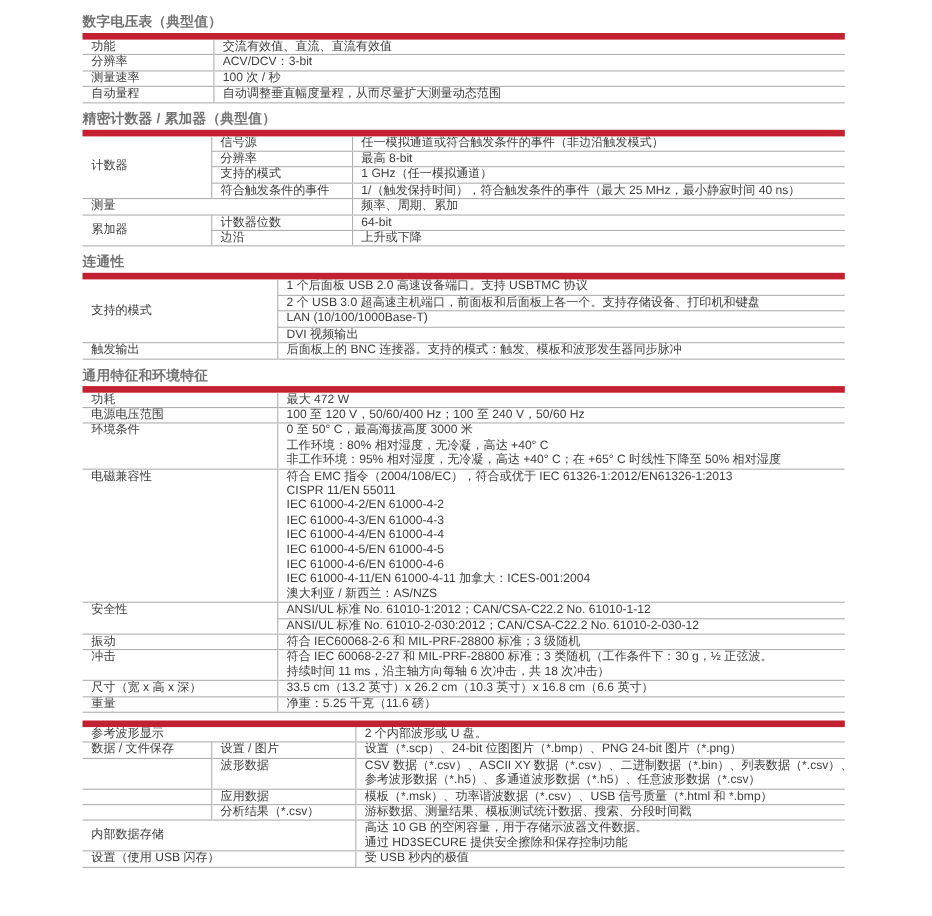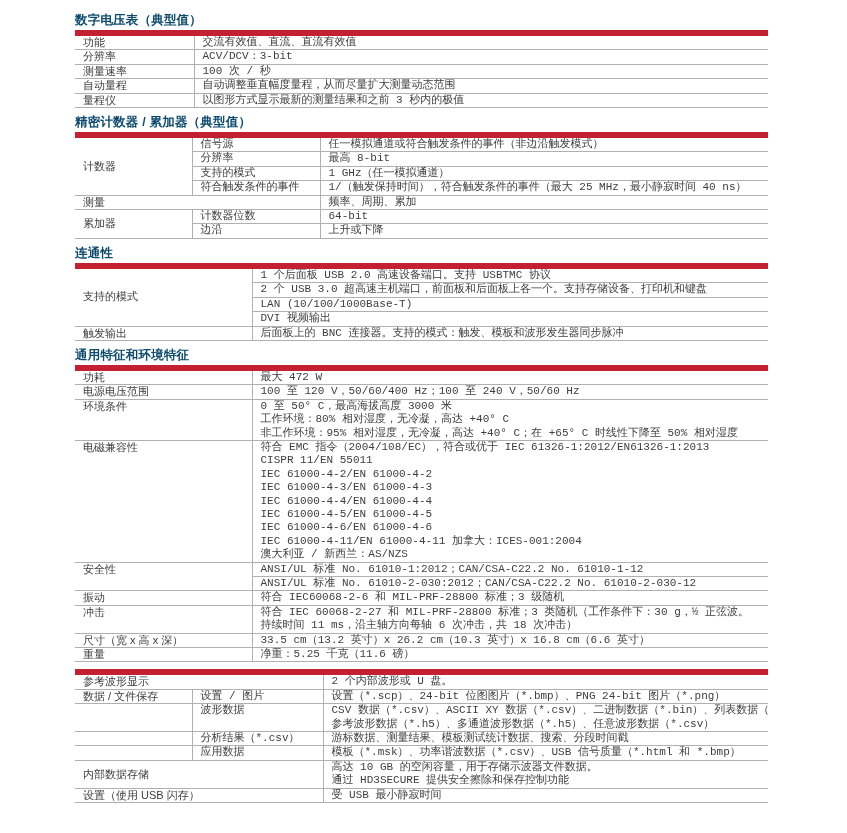--- a/index.html
+++ b/index.html
@@ -4,33 +4,33 @@
 <style>
   html, body { margin: 0; padding: 0; background: #ffffff; }
   body {
     width: 847px; height: 833px; overflow: hidden;
     font-family: "Liberation Sans", "DejaVu Sans", sans-serif;
     color: #3d3d3d;
   }
   .page { box-sizing: border-box; width: 847px; height: 833px; padding: 7px 79px 0 75px; }
   .section { margin-bottom: 7px; }
   .section-title {
-    font-size: 12.5px; font-weight: bold; color: #0c4a6e;
+    font-size: 12.5px; font-weight: bold; color: #737373;
     line-height: 14px; margin: 6px 0 3px 0; letter-spacing: 0.2px;
   }
   .redbar { height: 6px; background: #c32031; }
   table.spec {
     width: 100%; border-collapse: collapse; table-layout: fixed;
     font-size: 11px; color: #3d3d3d;
   }
   .spec td {
     padding: 0 8px; line-height: 13.4px; vertical-align: top;
     border-bottom: 1px solid #b0b0b0; overflow: hidden; white-space: nowrap;
   }
-  .spec td.bl { border-left: 1px solid #b0b0b0; font-family: Liberation Mono, monospace; }
+  .spec td.bl { border-left: 1px solid #b0b0b0; }
   .spec td.vm { vertical-align: middle; }
   .ln { line-height: 13.4px; white-space: nowrap; }
 </style>
 </head>
 <body>
 
 <div class="page">
 
   <div class="section">
     <div class="section-title">数字电压表（典型值）</div>
@@ -49,24 +49,20 @@
         <td>分辨率</td>
         <td class="bl">ACV/DCV：3-bit</td>
       </tr>
       <tr>
         <td>测量速率</td>
         <td class="bl">100 次 / 秒</td>
       </tr>
       <tr>
         <td>自动量程</td>
         <td class="bl">自动调整垂直幅度量程，从而尽量扩大测量动态范围</td>
-      </tr>
-      <tr>
-        <td>量程仪</td>
-        <td class="bl">以图形方式显示最新的测量结果和之前 3 秒内的极值</td>
       </tr>
     </tbody>
       </table>
   </div>
 
   <div class="section">
     <div class="section-title">精密计数器 / 累加器（典型值）</div>
     <div class="redbar" style="background: rgb(195, 32, 49);"></div>
     <table class="spec">
       <colgroup>
@@ -229,36 +225,36 @@
       <tr>
         <td></td>
         <td class="bl">波形数据</td>
         <td class="bl">
           <div class="ln">CSV 数据（*.csv）、ASCII XY 数据（*.csv）、二进制数据（*.bin）、列表数据（*.csv）、</div>
           <div class="ln">参考波形数据（*.h5）、多通道波形数据（*.h5）、任意波形数据（*.csv）</div>
         </td>
       </tr>
       <tr>
         <td></td>
+        <td class="bl">应用数据</td>
+        <td class="bl">模板（*.msk）、功率谐波数据（*.csv）、USB 信号质量（*.html 和 *.bmp）</td>
+      </tr>
+      <tr>
+        <td></td>
         <td class="bl">分析结果（*.csv）</td>
         <td class="bl">游标数据、测量结果、模板测试统计数据、搜索、分段时间戳</td>
       </tr>
       <tr>
-        <td></td>
-        <td class="bl">应用数据</td>
-        <td class="bl">模板（*.msk）、功率谐波数据（*.csv）、USB 信号质量（*.html 和 *.bmp）</td>
-      </tr>
-      <tr>
         <td colspan="2" class="vm">内部数据存储</td>
         <td class="bl">
           <div class="ln">高达 10 GB 的空闲容量，用于存储示波器文件数据。</div>
           <div class="ln">通过 HD3SECURE 提供安全擦除和保存控制功能</div>
         </td>
       </tr>
       <tr>
         <td colspan="2">设置（使用 USB 闪存）</td>
-        <td class="bl">受 USB 最小静寂时间</td>
+        <td class="bl">受 USB 秒内的极值</td>
       </tr>
     </tbody>
       </table>
   </div>
 
 </div>
 
 </body></html>

